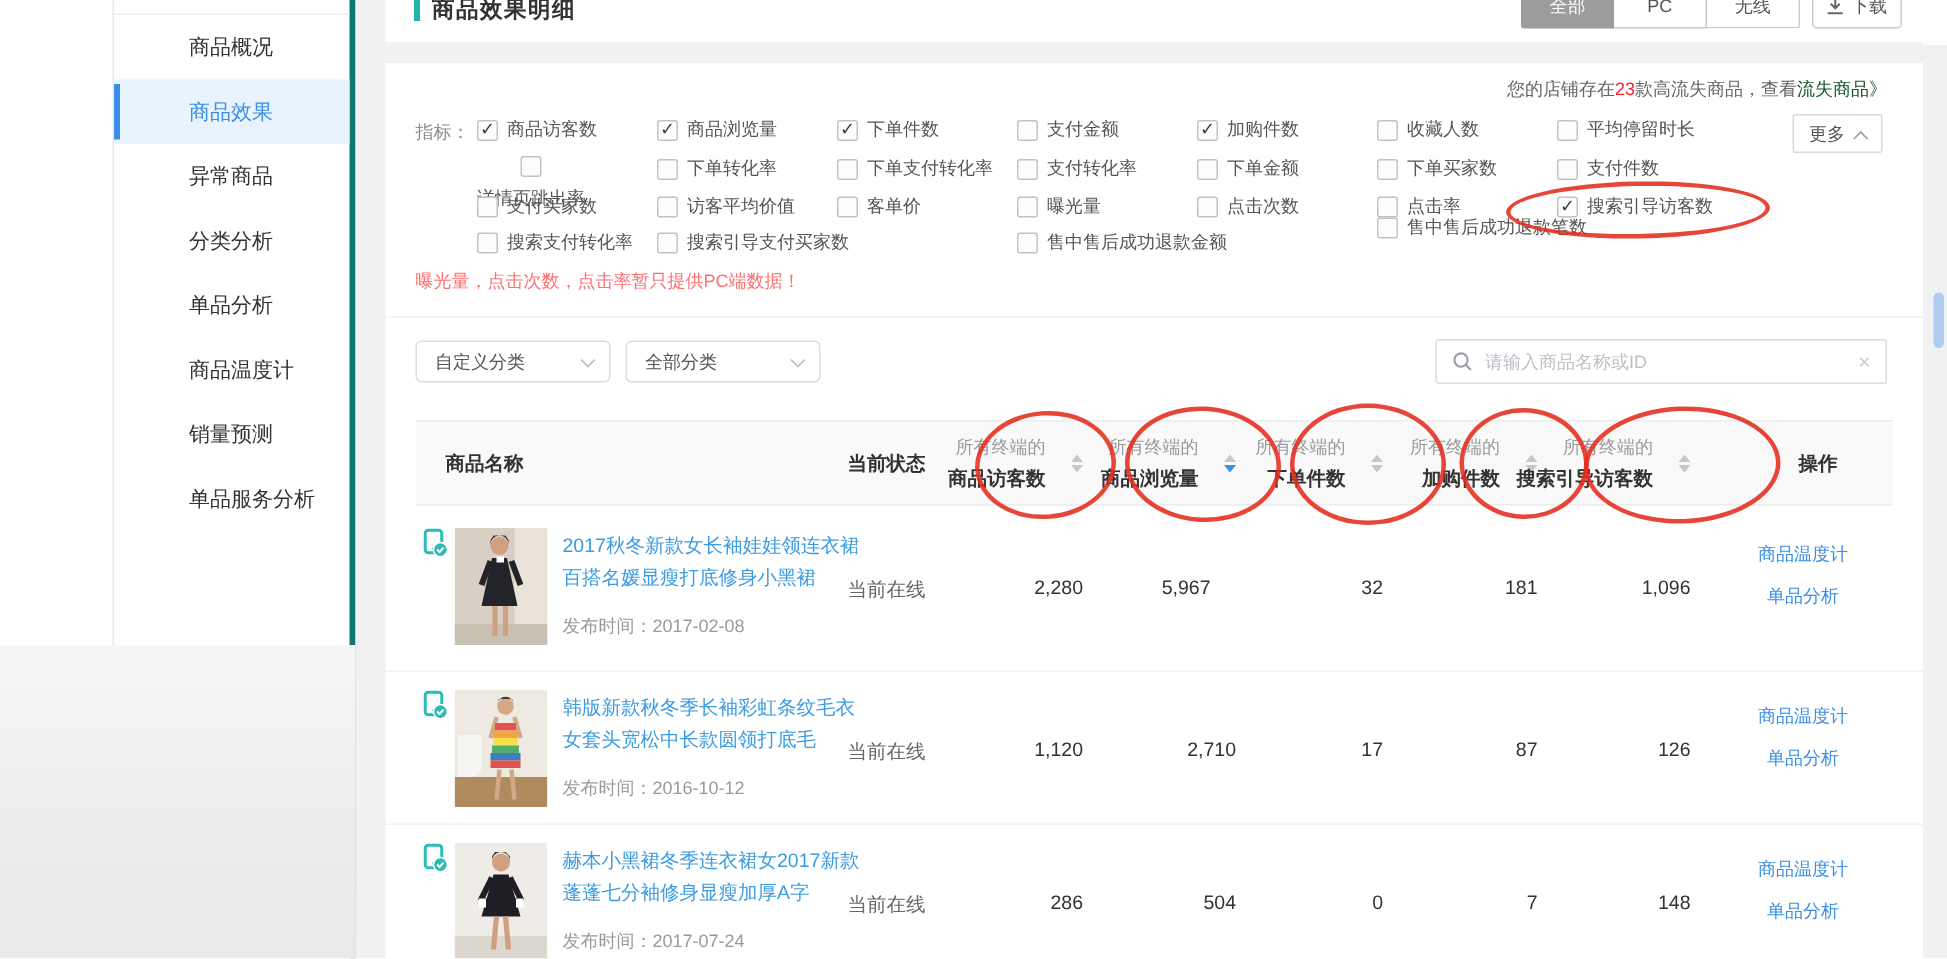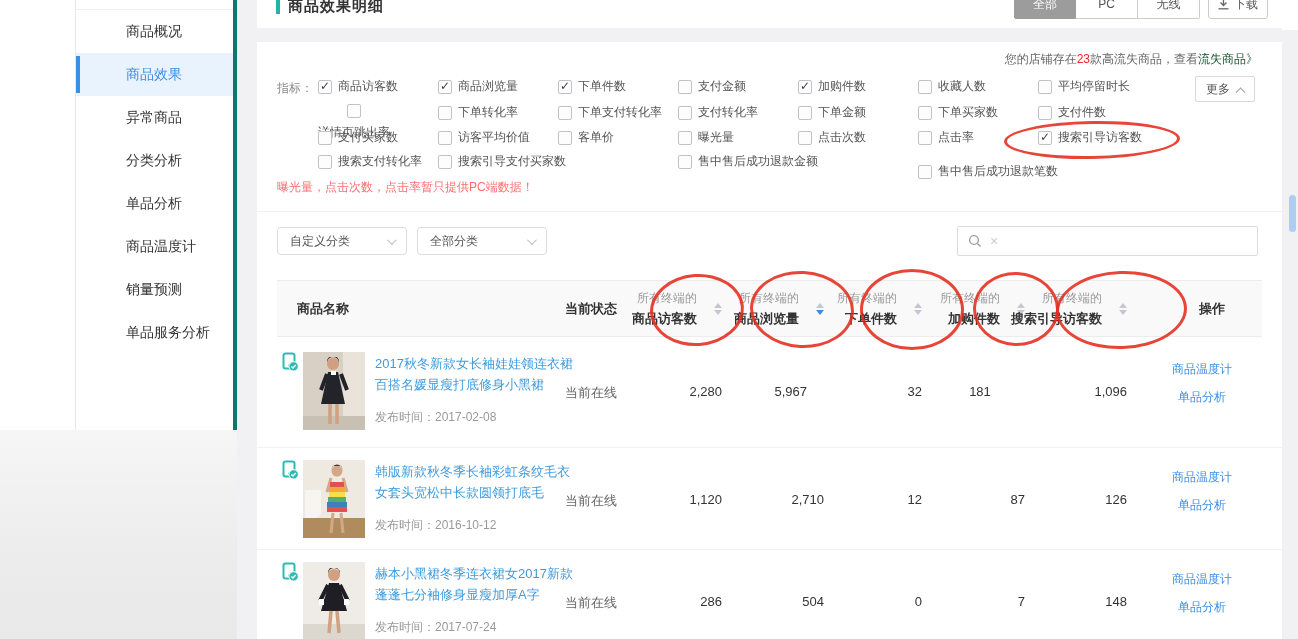--- a/index.html
+++ b/index.html
@@ -230,21 +230,21 @@
           <span>搜索支付转化率</span>
         </label>
         <label class="metric-option" style="left: 181px; top: 111px;">
           <span class="cb"></span>
           <span>搜索引导支付买家数</span>
         </label>
         <label class="metric-option" style="left: 421px; top: 111px;">
           <span class="cb"></span>
           <span>售中售后成功退款金额</span>
         </label>
-        <label class="metric-option" style="left: 661px; top: 121px;">
+        <label class="metric-option" style="left: 661px; top: 101px;">
           <span class="cb"></span>
           <span>售中售后成功退款笔数</span>
         </label>
       </div>
     <button class="more-btn">
       <span>更多</span>
       <i class="chev up"></i>
     </button>
     <div class="metrics-note">曝光量，点击次数，点击率暂只提供PC端数据！</div>
 
@@ -258,20 +258,21 @@
       <span>全部分类</span>
       <i class="chev down"></i>
     </div>
     <div class="search-box">
       <span style="display:inline-flex">
         <svg width="14" height="14" viewBox="0 0 14 14">
             <circle cx="6" cy="6" r="4.4" fill="none" stroke="#9aa0a6" stroke-width="1.4"></circle>
             <path d="M9.4 9.4l3.2 3.2" stroke="#9aa0a6" stroke-width="1.4"></path>
           </svg>
       </span>
+      <input placeholder="请输入商品名称或ID" style="">
       <span class="clear-x">×</span>
     </div>
 
     <div class="thead">
       <span class="th-plain" style="left:20px">商品名称</span>
       <span class="th-plain" style="left:288px">当前状态</span>
       <span id="metric-headers"><div class="th-metric" style="left: 315px;">
             <div>
               <div class="l1">所有终端的</div>
               <div class="l2">商品访客数</div>
@@ -338,21 +339,21 @@
               <path d="M25 20h10l7 32H18z" fill="#23232a"></path>
               <rect x="28" y="19" width="5" height="4" fill="#fff"></rect>
               <path d="M27 52v20M34 52v20" stroke="#d0a080" stroke-width="3.5" fill="none"></path>
             </svg></span>
           <a class="ptitle">2017秋冬新款女长袖娃娃领连衣裙百搭名媛显瘦打底修身小黑裙</a>
           <div class="pub">发布时间：2017-02-08</div>
           <div class="pstatus">当前在线</div>
           <div class="num" style="left: 375px;">2,280</div>
           <div class="num" style="left: 460px;">5,967</div>
           <div class="num" style="left: 575px;">32</div>
-          <div class="num" style="left: 678px; text-align: center;">181</div>
+          <div class="num" style="left: 678px;">181</div>
           <div class="num" style="left: 780px;">1,096</div>
           <a class="alink" style="top: 21px;">商品温度计</a>
           <a class="alink" style="top: 49px;">单品分析</a>
         </div>
         <div class="trow bt" style="top: 405px; height: 102px;">
           <span class="badge"><svg width="20" height="20" viewBox="0 0 20 20">
               <rect x="3.5" y="1.5" width="11" height="15" rx="2" fill="#fff" stroke="#2cbcb4" stroke-width="2"></rect>
               <circle cx="9" cy="13.4" r="0.9" fill="#2cbcb4"></circle>
               <circle cx="13.6" cy="14.4" r="4.7" fill="#2cbcb4" stroke="#fff"></circle>
               <path d="M11.4 14.4l1.6 1.6 2.7-2.9" stroke="#fff" stroke-width="1.4" fill="none"></path>
@@ -370,21 +371,21 @@
               <rect x="25" y="37" width="18" height="5" fill="#53ae6b"></rect>
               <rect x="24" y="42" width="20" height="5" fill="#3f7fc1"></rect>
               <rect x="24" y="47" width="20" height="5" fill="#e05252"></rect>
               <path d="M30 53l-2 20M38 53l2 20" stroke="#d2a886" stroke-width="3" fill="none"></path>
             </svg></span>
           <a class="ptitle">韩版新款秋冬季长袖彩虹条纹毛衣女套头宽松中长款圆领打底毛</a>
           <div class="pub">发布时间：2016-10-12</div>
           <div class="pstatus">当前在线</div>
           <div class="num" style="left: 375px;">1,120</div>
           <div class="num" style="left: 477px;">2,710</div>
-          <div class="num" style="left: 575px;">12</div>
+          <div class="num" style="left: 575px;">17</div>
           <div class="num" style="left: 678px;">87</div>
           <div class="num" style="left: 780px;">126</div>
           <a class="alink" style="top: 21px;">商品温度计</a>
           <a class="alink" style="top: 49px;">单品分析</a>
         </div>
         <div class="trow bt" style="top: 507px; height: 132px;">
           <span class="badge"><svg width="20" height="20" viewBox="0 0 20 20">
               <rect x="3.5" y="1.5" width="11" height="15" rx="2" fill="#fff" stroke="#2cbcb4" stroke-width="2"></rect>
               <circle cx="9" cy="13.4" r="0.9" fill="#2cbcb4"></circle>
               <circle cx="13.6" cy="14.4" r="4.7" fill="#2cbcb4" stroke="#fff"></circle>

